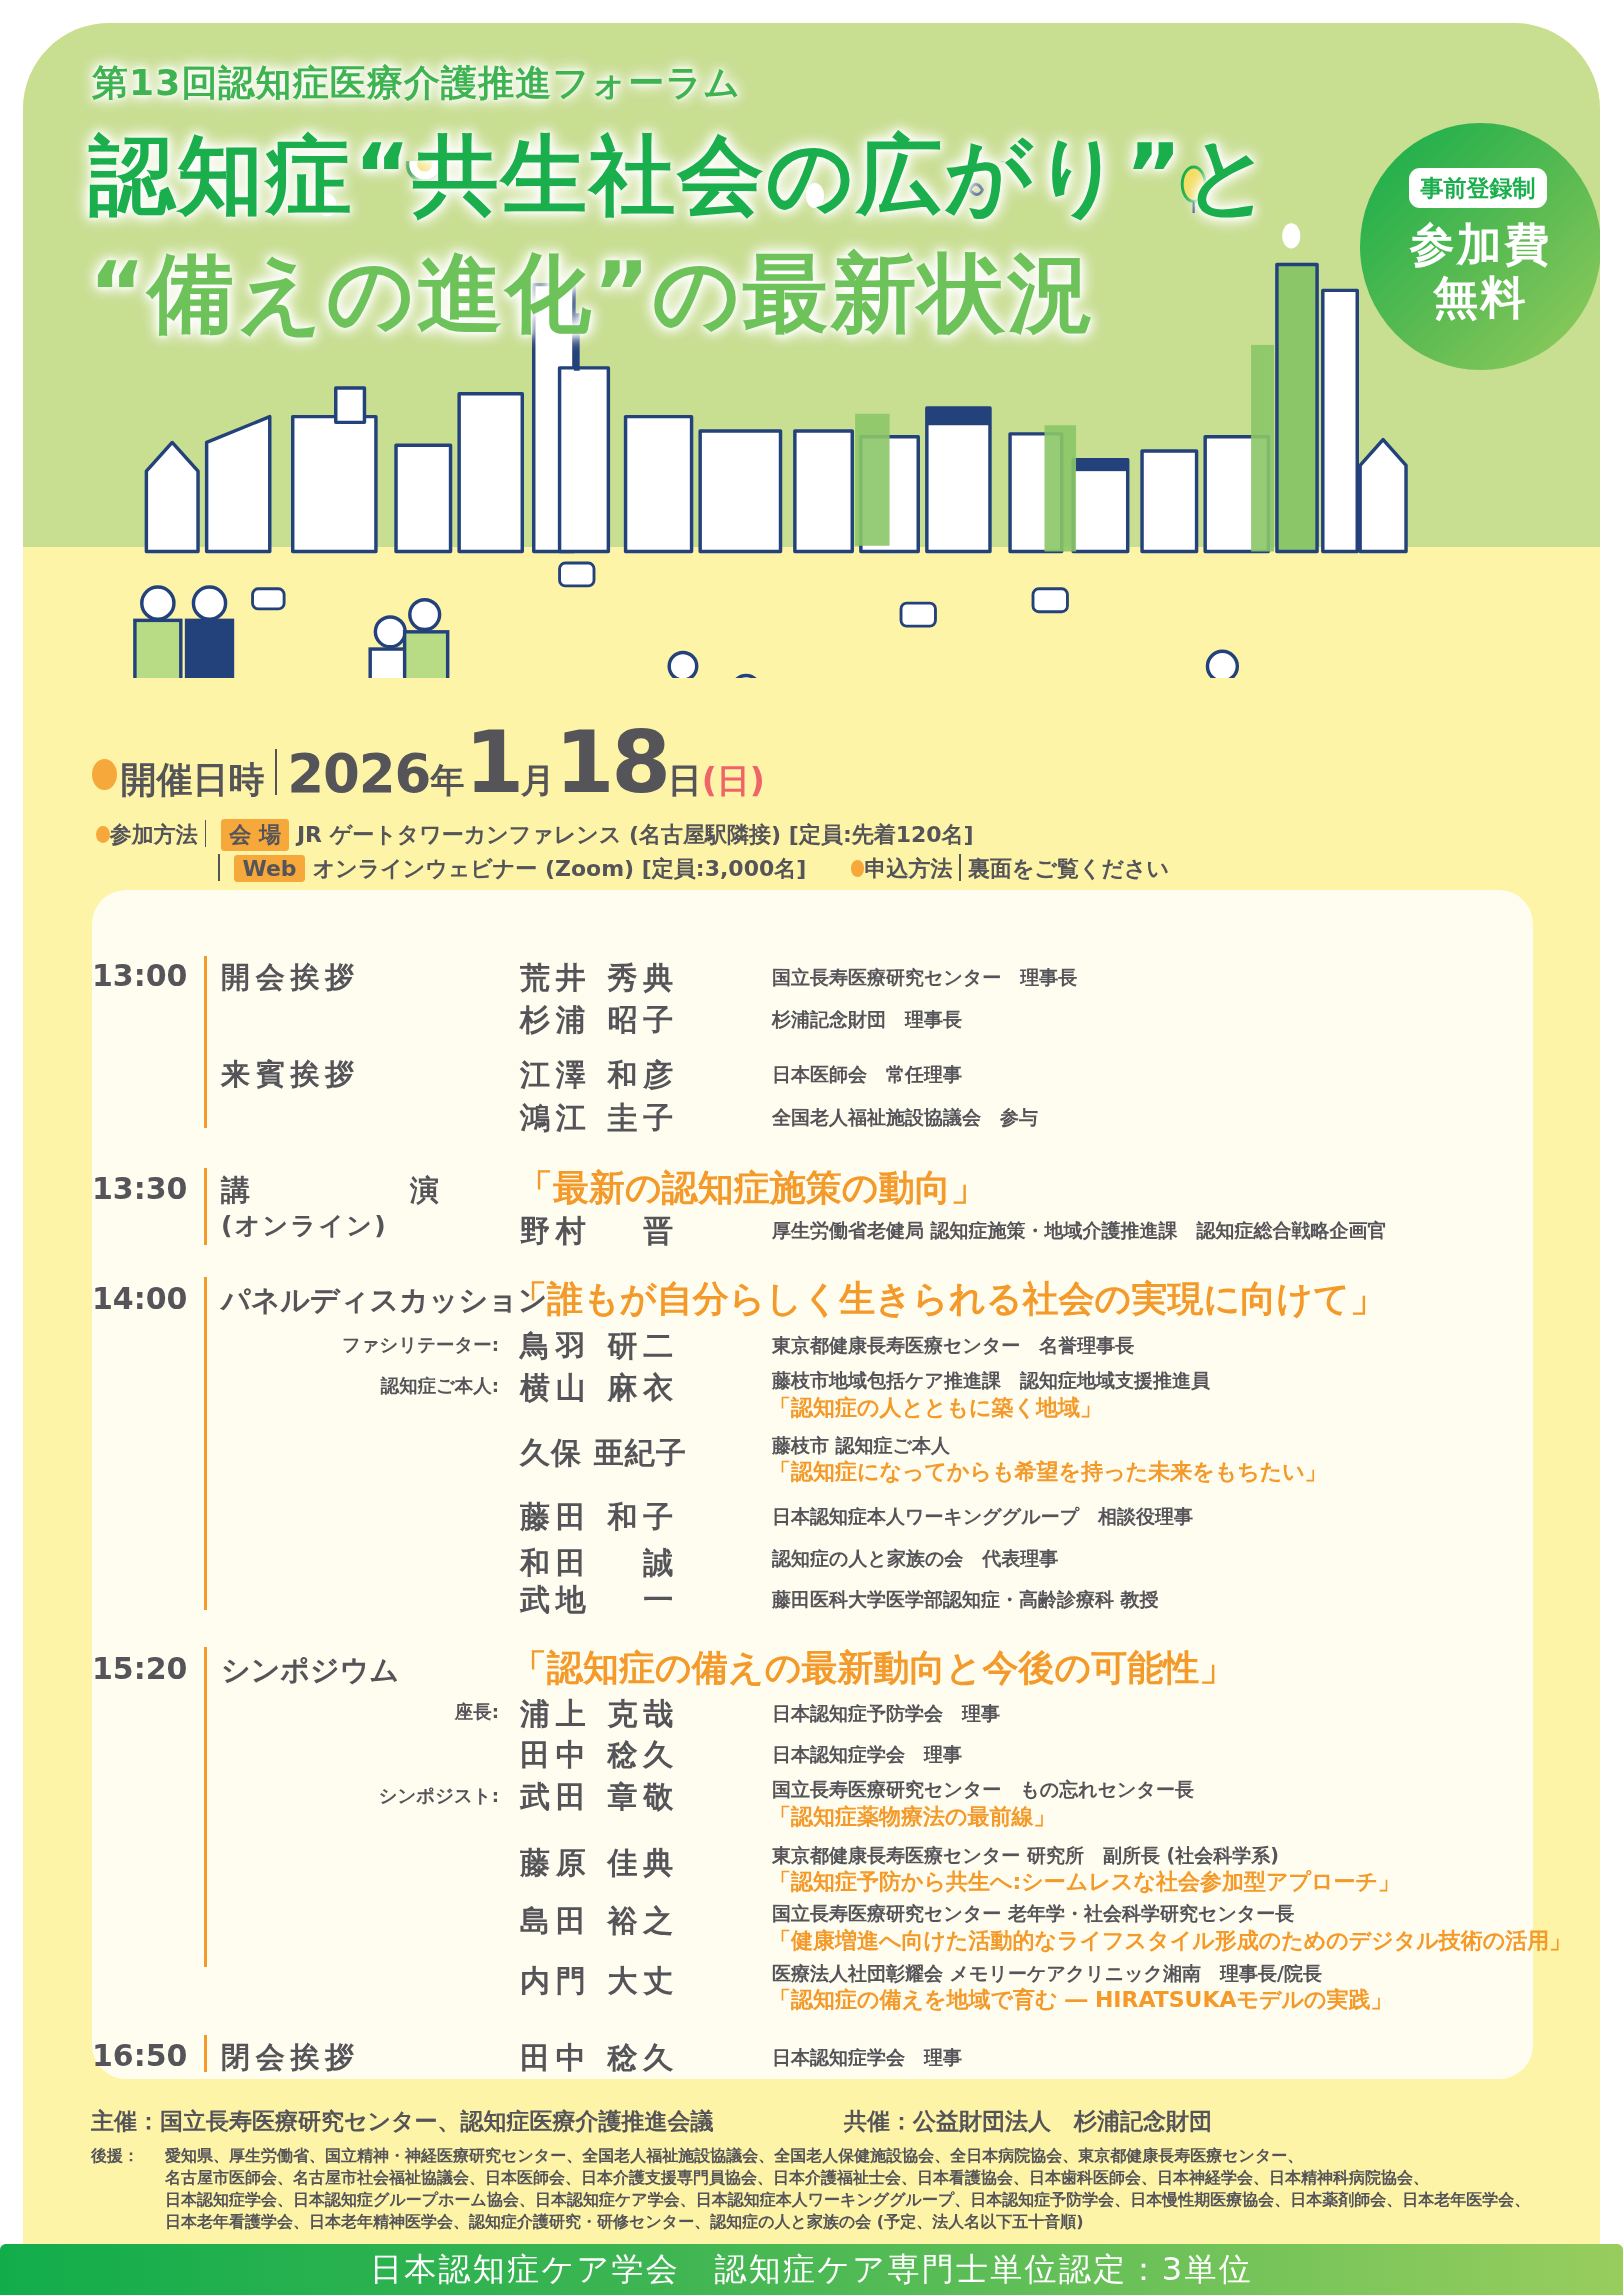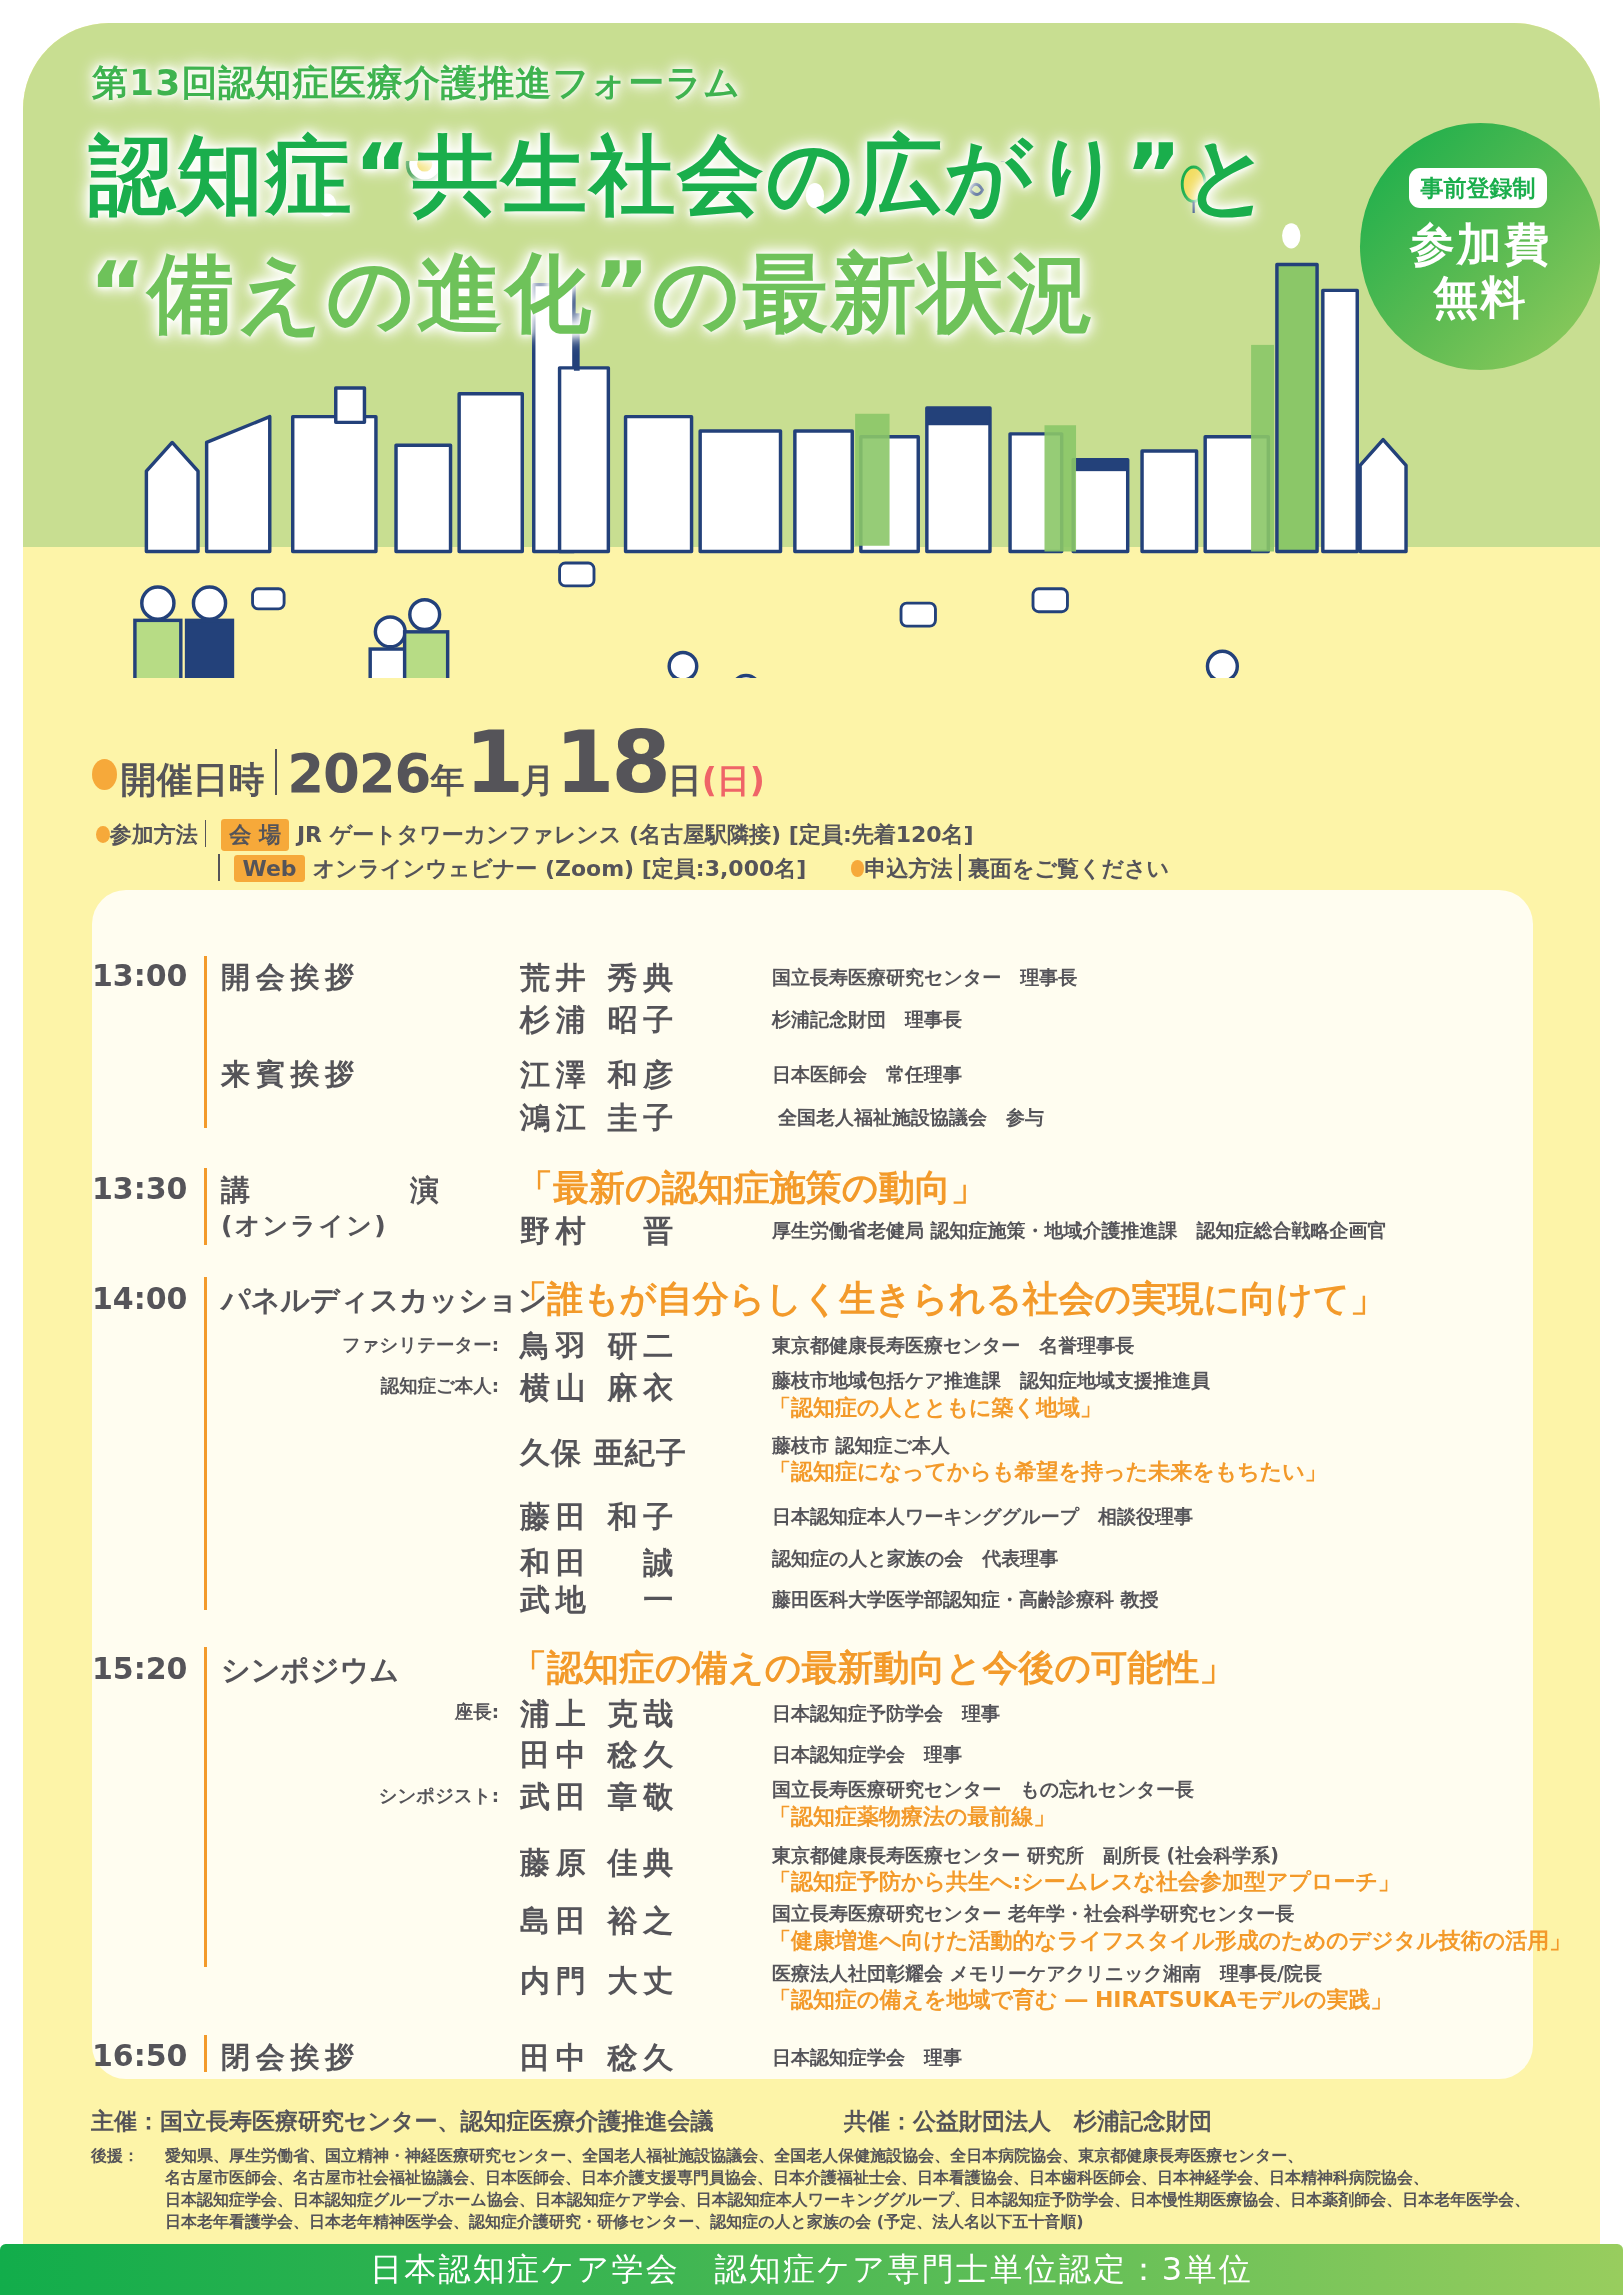--- a/index.html
+++ b/index.html
@@ -178,21 +178,21 @@
     <div class="abs p-label" style="left:129px;top:68px;">開会挨拶</div>
     <div class="abs p-name" style="left:428px;top:68px;">荒井 秀典</div>
     <div class="abs p-aff" style="left:680px;top:75px;">国立長寿医療研究センター　理事長</div>
     <div class="abs p-name" style="left:428px;top:110px;">杉浦 昭子</div>
     <div class="abs p-aff" style="left:680px;top:117px;">杉浦記念財団　理事長</div>
 
     <div class="abs p-label" style="left:129px;top:165px;">来賓挨拶</div>
     <div class="abs p-name" style="left:428px;top:165px;">江澤 和彦</div>
     <div class="abs p-aff" style="left:680px;top:172px;">日本医師会　常任理事</div>
     <div class="abs p-name" style="left:428px;top:208px;">鴻江 圭子</div>
-    <div class="abs p-aff" style="left:680px;top:215px;margin-left:6px;">全国老人福祉施設協議会　参与</div>
+    <div class="abs p-aff" style="left:680px;top:215px;">全国老人福祉施設協議会　参与</div>
 
     <div class="abs p-time" style="left:0;top:281px;">13:30</div>
     <div class="abs p-line" style="left:112px;top:278px;height:77px;"></div>
     <div class="abs p-label" style="left:129px;top:281px;letter-spacing:34px;">講　　演</div>
     <div class="abs p-label" style="left:129px;top:319px;font-size:25px;letter-spacing:2.3px;">(オンライン)</div>
     <div class="abs p-theme" style="left:425px;top:274px;">「最新の認知症施策の動向」</div>
     <div class="abs p-name" style="left:428px;top:321px;">野村　 晋</div>
     <div class="abs p-aff" style="left:680px;top:328px;">厚生労働省老健局 認知症施策・地域介護推進課　認知症総合戦略企画官</div>
 
     <div class="abs p-time" style="left:0;top:391px;">14:00</div>

